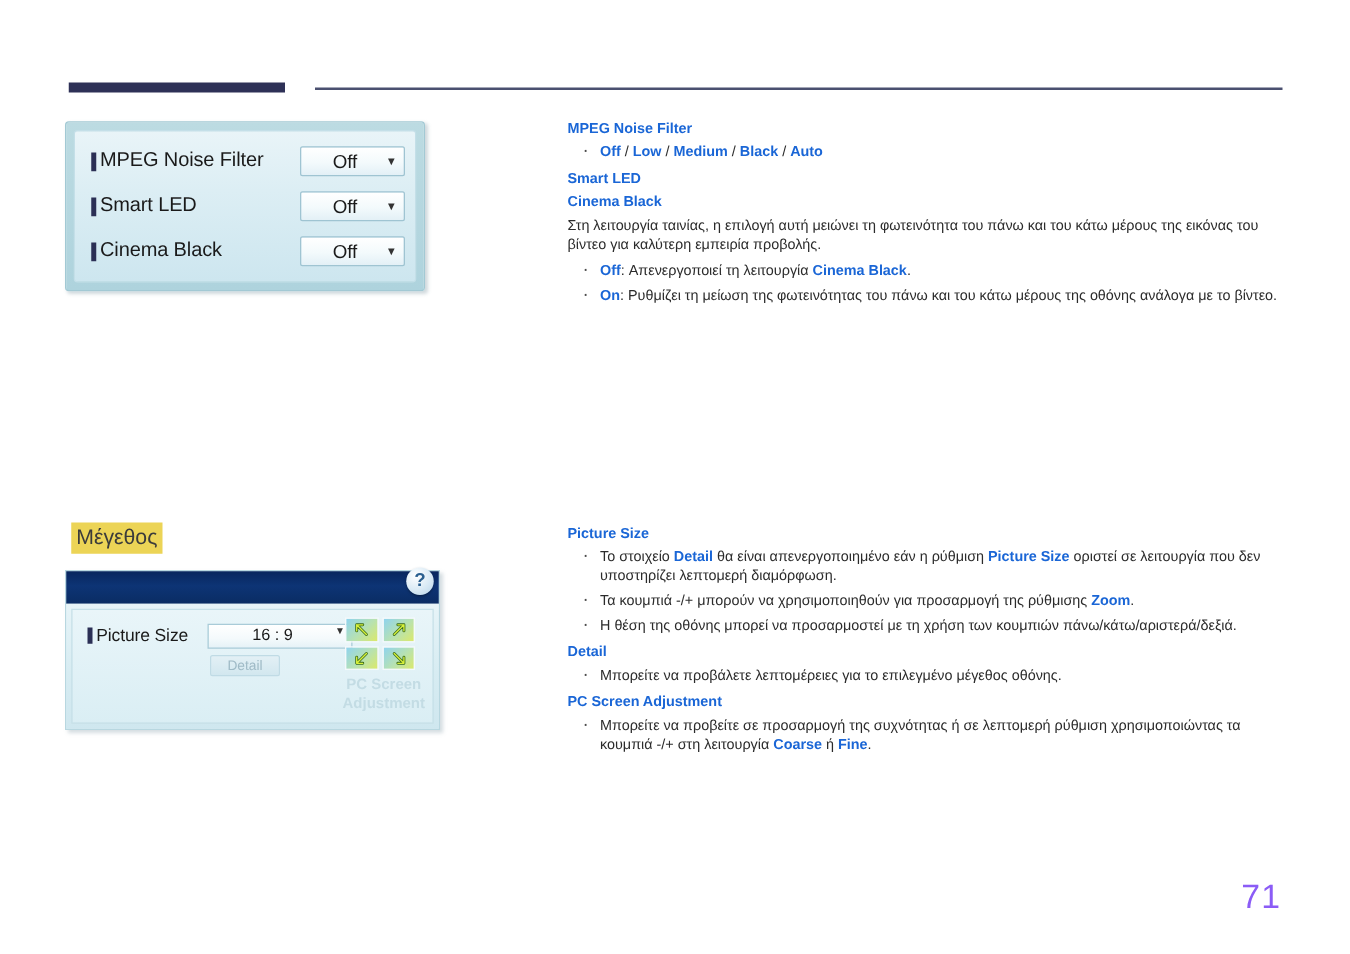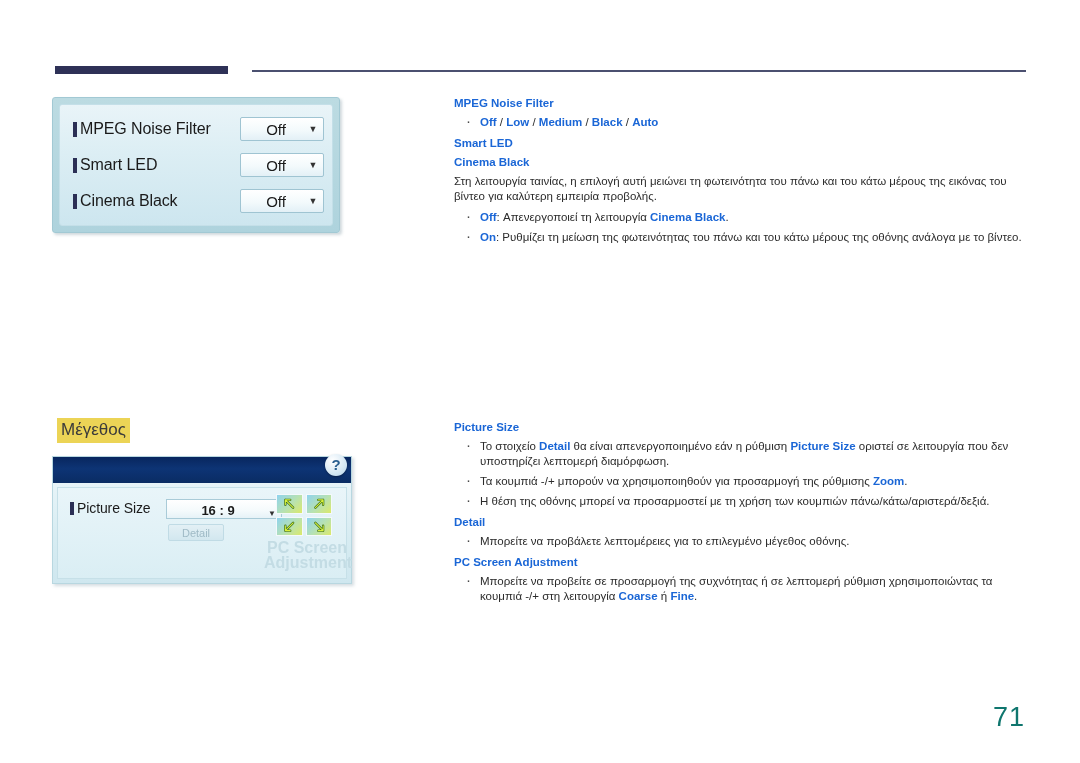--- a/index.html
+++ b/index.html
@@ -197,23 +197,22 @@
   .m2-row .row-label { font-size: 14px; }
   .m2-combo {
     position: absolute;
     left: 108px;
     top: 11px;
     width: 116px;
     height: 20px;
     background: linear-gradient(to bottom, #ffffff 0%, #f4fafc 60%, #e6f2f7 100%);
     border: 1px solid #a9cbd8;
     display: flex;
-    align-items: flex-end;
-    box-sizing: border-box;
-    font-weight: bold;
+    align-items: flex-start;
+    box-sizing: border-box;
   }
   .m2-combo .combo-value {
     flex: 1;
     text-align: center;
     font-size: 13px;
     color: #1a1a1a;
     padding-left: 6px;
   }
   .m2-combo .caret {
     width: 18px;
@@ -252,21 +251,21 @@
     border: 1px solid #f4f9fb;
     position: relative;
     overflow: hidden;
   }
   .pos-cell svg { display: block; width: 100%; height: 100%; }
   .m2-pcscreen {
     position: absolute;
     left: 206px;
     top: 52px;
     width: 86px;
-    font-size: 16px;
+    font-size: 12px;
     line-height: 15px;
     color: #c3dce4;
     text-align: center;
     font-weight: bold;
   }
   .block-top { position: absolute; left: 454px; width: 572px; }
 
   h3.item-title {
     font-size: 11.5px;
     font-weight: bold;
@@ -304,21 +303,21 @@
   }
   .kw { color: #1a66d6; font-weight: bold; }
   .sep { color: #2b2b2b; }
 
   
   .page-number {
     position: absolute;
     right: 55px;
     bottom: 30px;
     font-size: 27px;
-    color: #0f766e;
+    color: #8b5cf6;
     letter-spacing: 1px;
     font-family: "Liberation Sans", "DejaVu Sans", sans-serif;
   }
 </style>
 </head>
 <body>
 
 <div class="header-rules">
   <div class="rule-thick"></div>
   <div class="rule-thin"></div>

